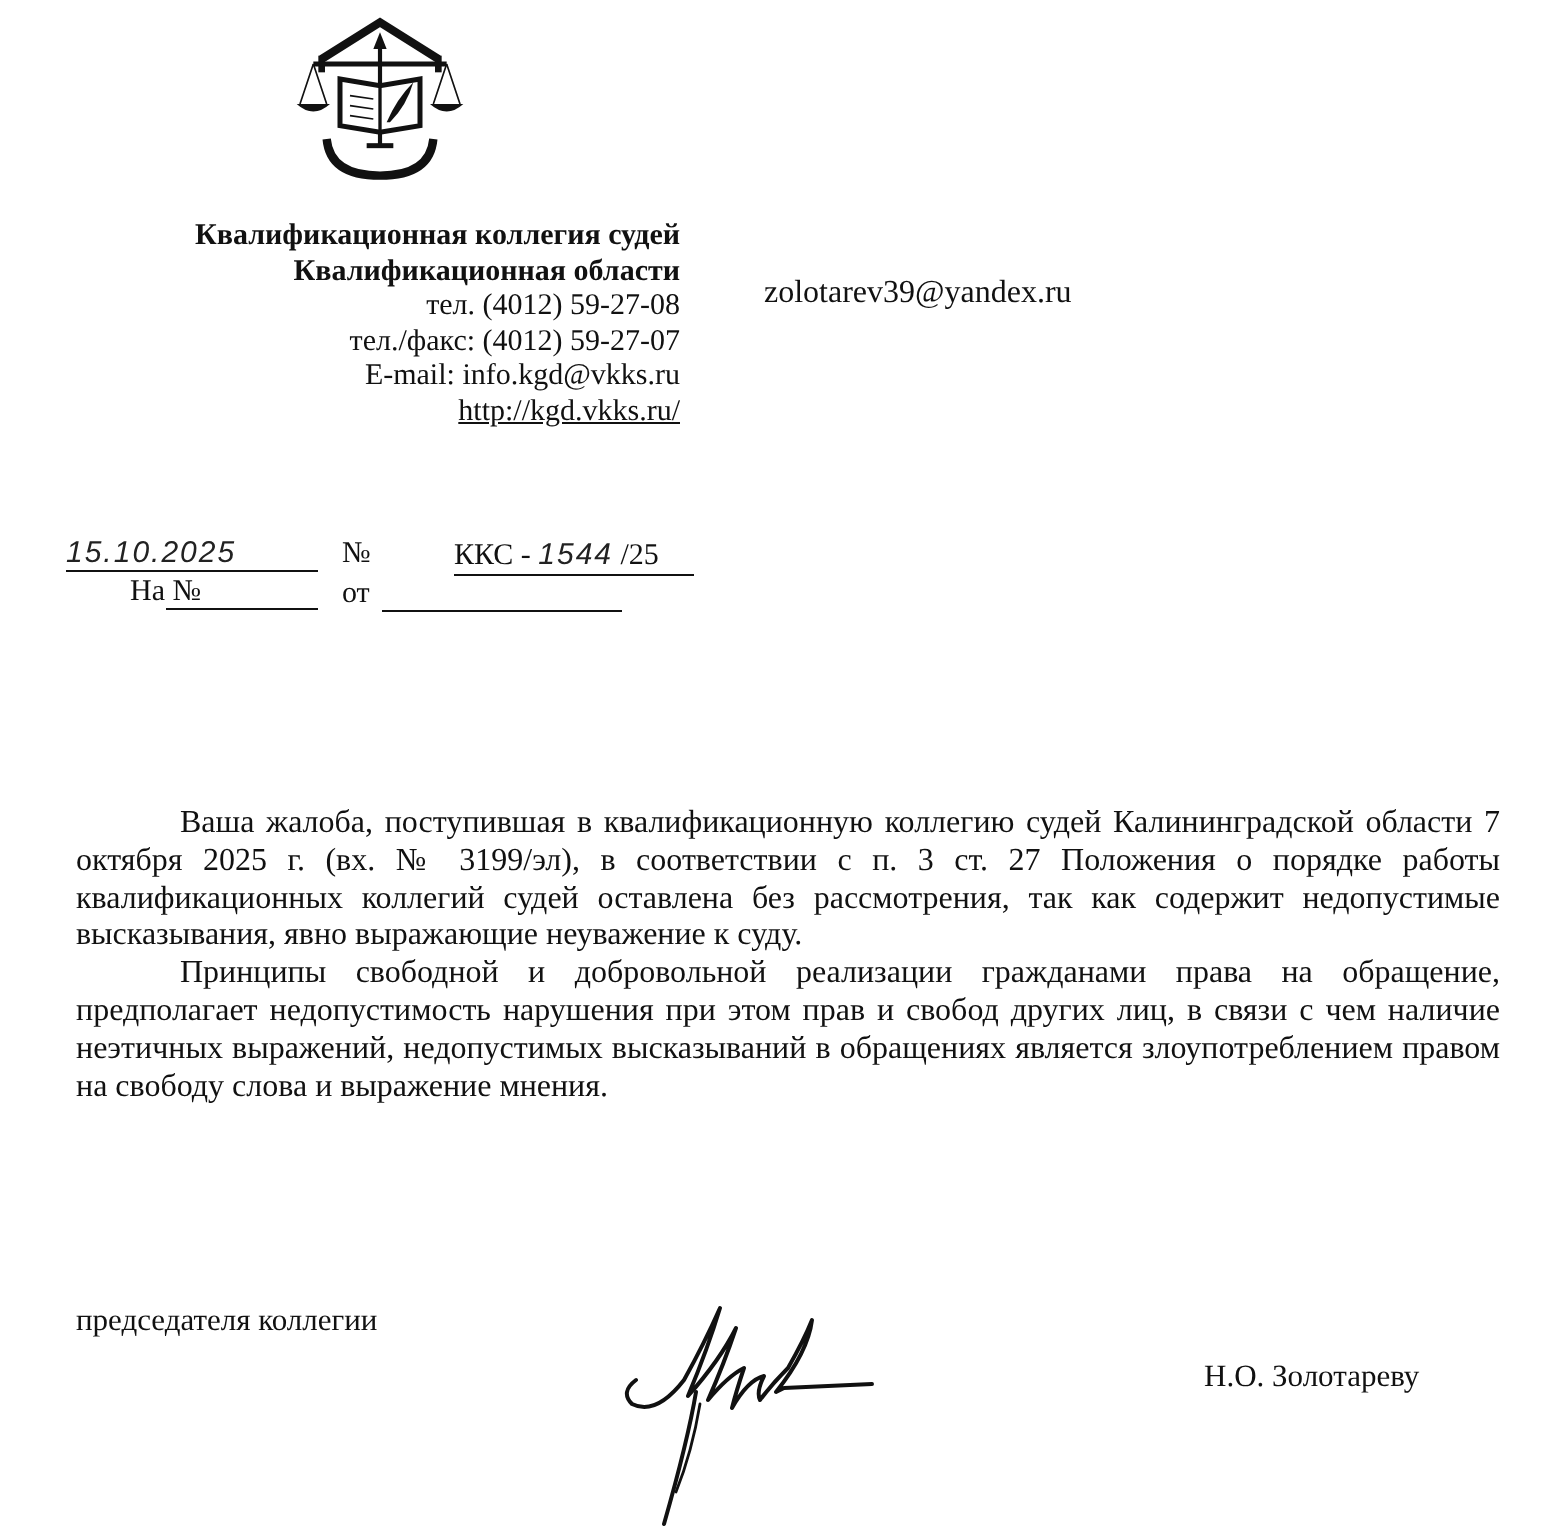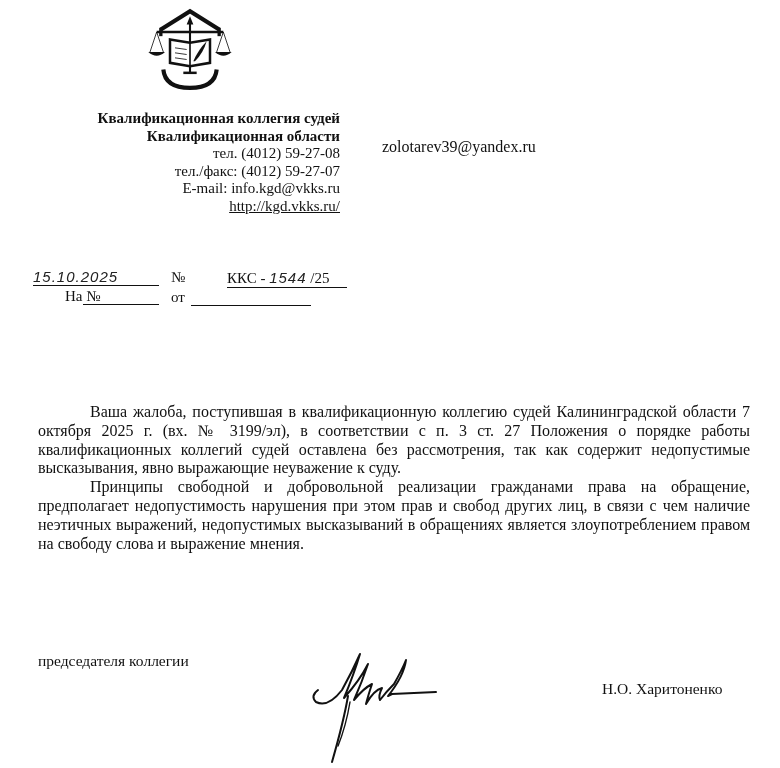--- a/index.html
+++ b/index.html
@@ -111,13 +111,13 @@
 <div class="sign-title">
   <div>председателя коллегии</div>
 </div>
 
 <svg class="signature" viewBox="0 0 130 115">
   <path d="M10 40 Q2 46 8 52 Q20 58 34 40 Q44 22 52 4 Q46 24 36 48 Q52 30 60 14 Q54 32 46 50 Q56 38 64 34 Q60 46 58 54 Q66 40 74 38 Q70 46 72 50 Q78 42 86 34 Q94 20 98 10 Q96 26 80 46 L84 44 L128 42" fill="none" stroke="#111" stroke-width="2" stroke-linejoin="round" stroke-linecap="round"></path>
   <path d="M40 46 Q36 70 24 112" fill="none" stroke="#111" stroke-width="2" stroke-linecap="round"></path>
   <path d="M42 52 Q38 76 30 96" fill="none" stroke="#111" stroke-width="1.4" stroke-linecap="round"></path>
 </svg>
 
-<div class="sign-name">Н.О. Харитоненко</div>
+<div class="sign-name">Н.О. Золотареву</div>
 
 </body></html>

